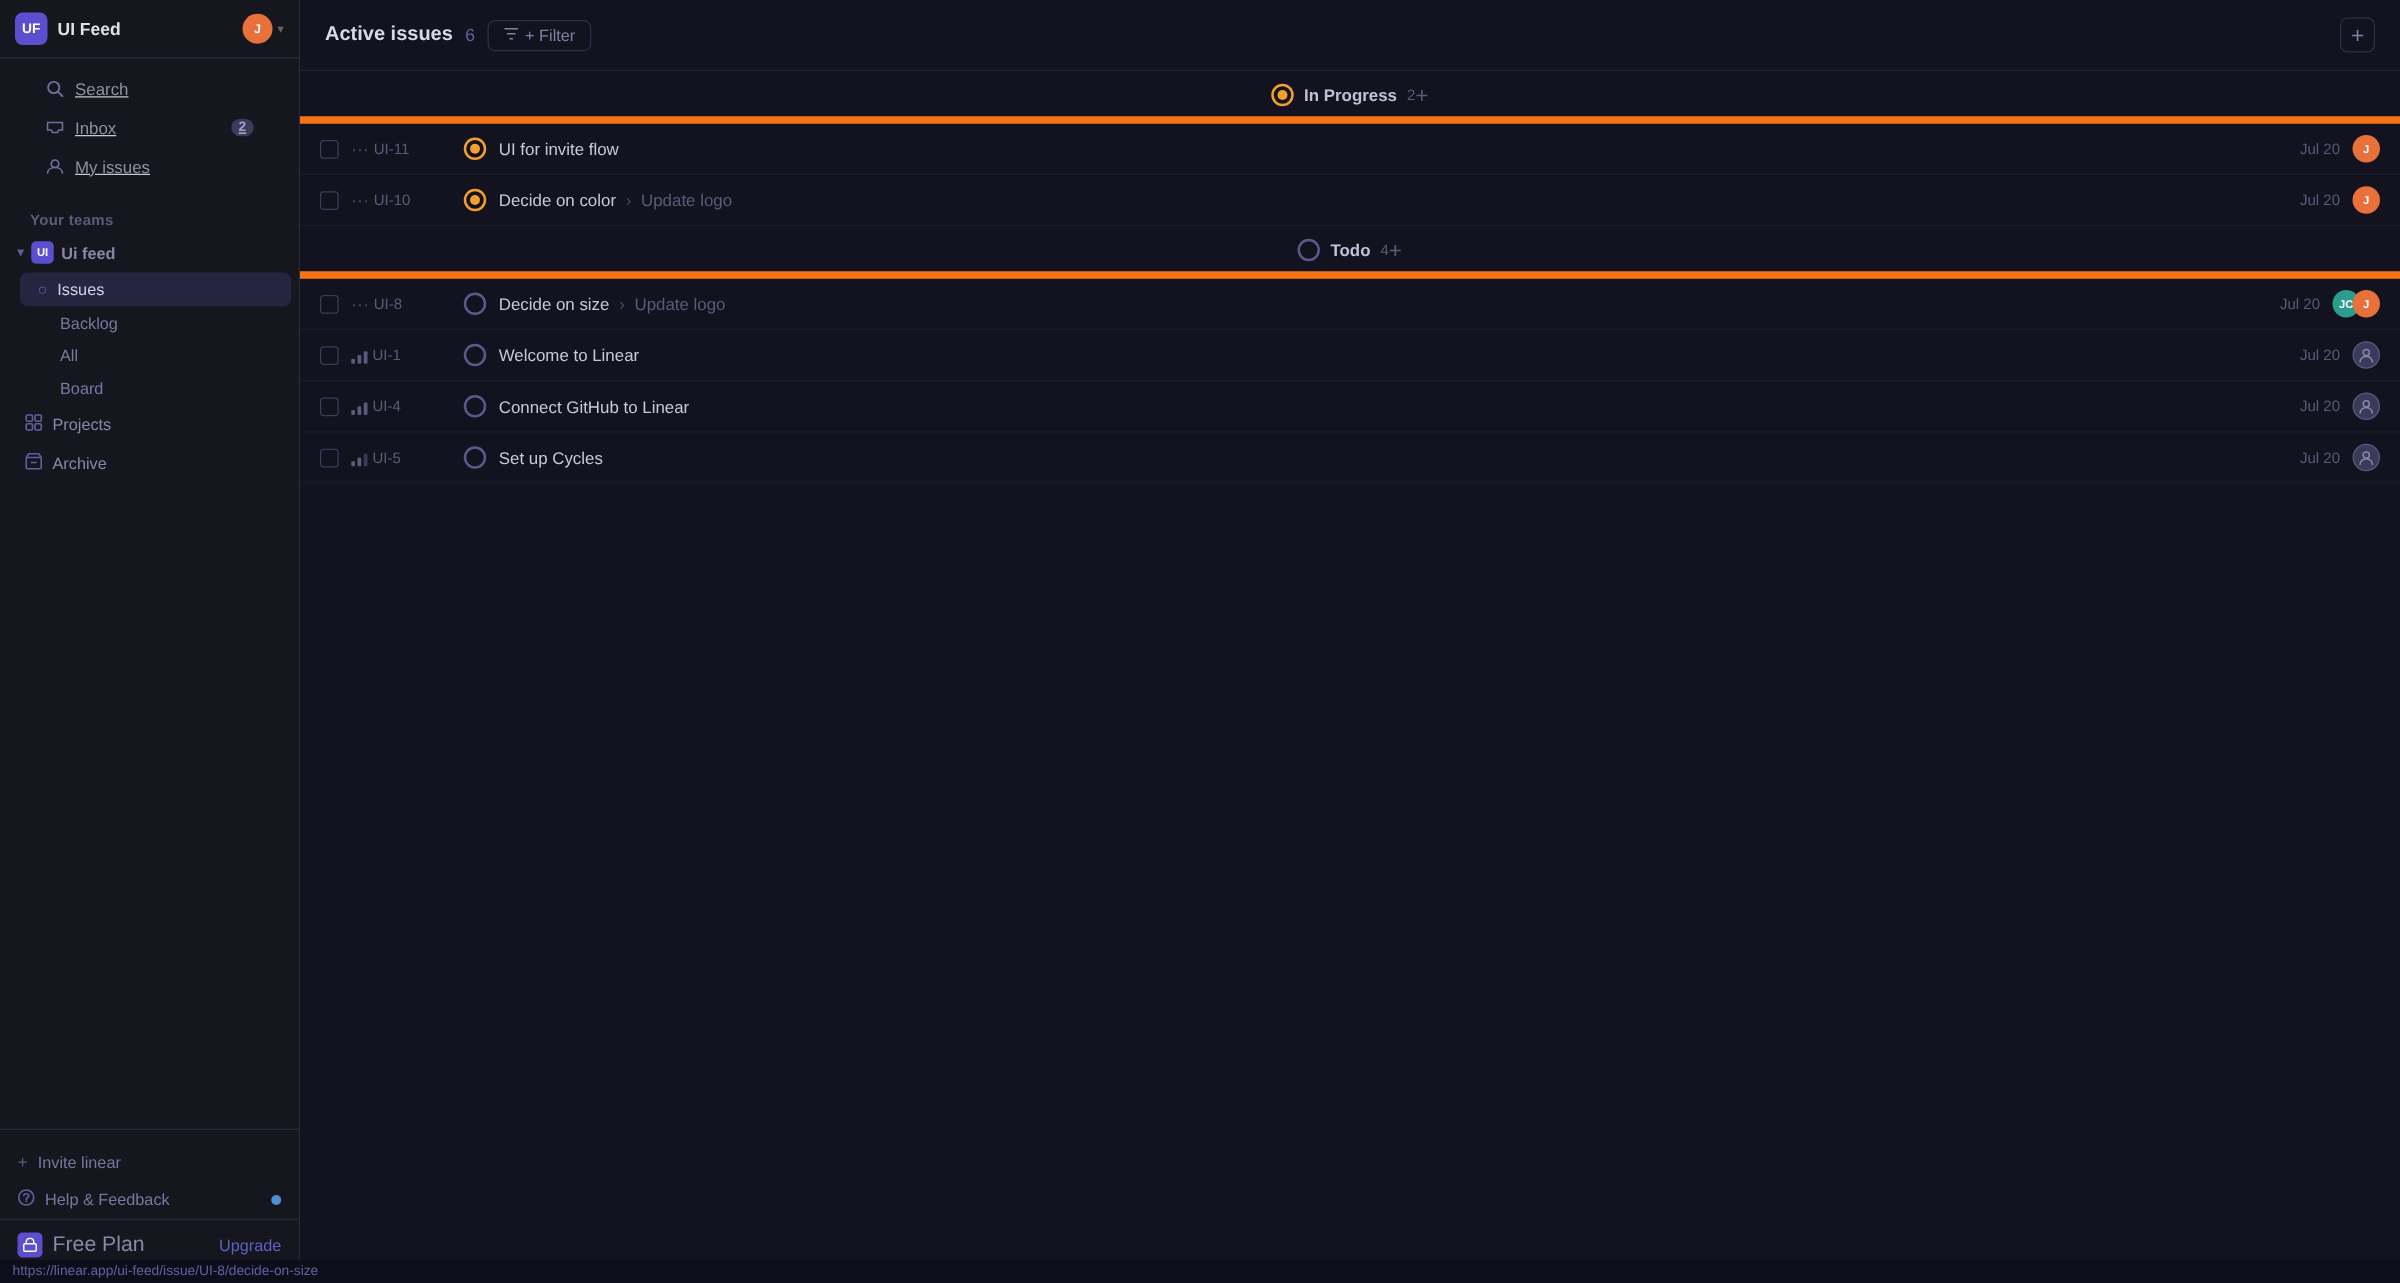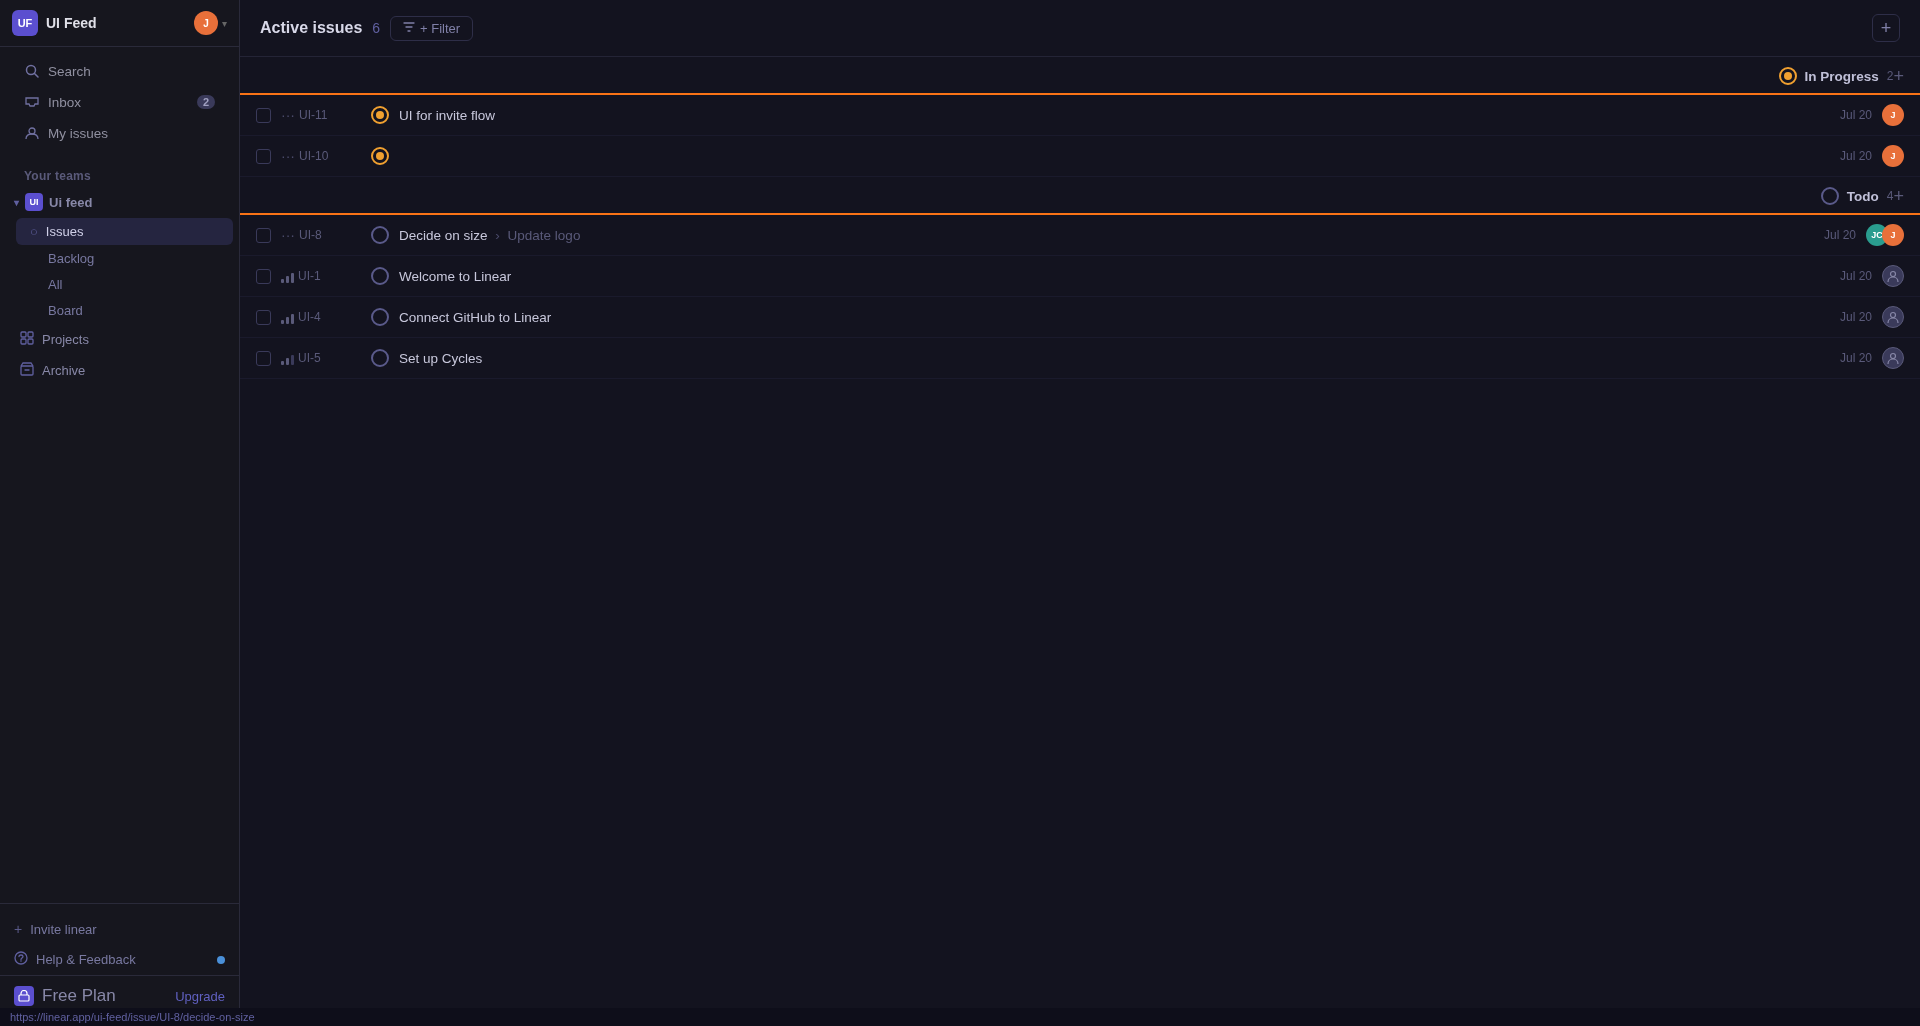--- a/index.html
+++ b/index.html
@@ -76,21 +76,22 @@
       font-size: 10px;
       font-weight: 600;
     }
 
     .chevron-down {
       color: #666;
       font-size: 10px;
     }
 
     .sidebar-nav {
-      padding: 8px 4px;
+      padding: 8px 16px;
+      text-decoration: underline;
     }
 
     .nav-item {
       display: flex;
       align-items: center;
       gap: 8px;
       padding: 7px 14px;
       cursor: pointer;
       color: #9090a0;
       font-size: 13.5px;
@@ -328,23 +329,23 @@
 
     
     .issue-list {
       flex: 1;
       padding: 0;
     }
 
     .group-header {
       display: flex;
       align-items: center;
-      justify-content: flex-end;
+      justify-content: center;
       padding: 10px 16px 8px;
-      border-bottom: 2px solid #f97316;
+      border-bottom: 6px solid #f97316;
       position: sticky;
       top: 0;
       background: #13131f;
       z-index: 10;
     }
 
     .group-left {
       display: flex;
       align-items: center;
       gap: 8px;
@@ -676,20 +677,25 @@
       </div>
     </div>
 
     <div class="issue-row">
       <div class="checkbox"></div>
       <div class="issue-id-area">
         <span class="dots-icon">···</span>
         <span class="issue-id">UI-10</span>
       </div>
       <div class="status-icon status-in-progress"></div>
+      <span class="issue-title">
+        Decide on color
+        <span class="separator">›</span>
+        <span class="sub-title">Update logo</span>
+      </span>
       <div class="issue-meta">
         <span class="issue-date">Jul 20</span>
         <div class="issue-avatar avatar-orange">J</div>
       </div>
     </div>
 
     <div class="group-header">
       <div class="group-left">
         <div class="status-icon status-todo"></div>
         <span class="group-title">Todo</span>

